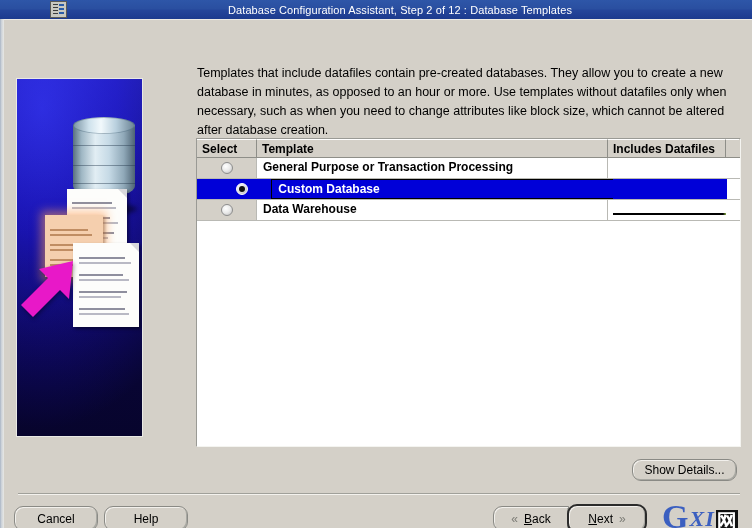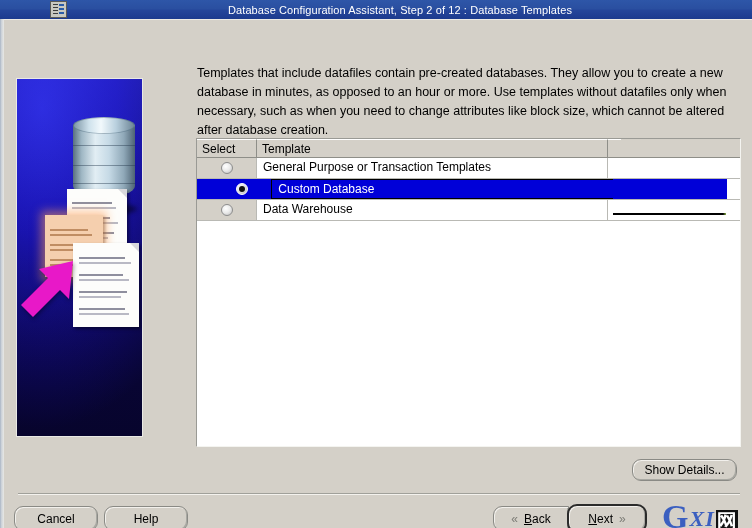--- a/index.html
+++ b/index.html
@@ -225,20 +225,21 @@
     position: absolute;
     left: 196px; top: 119px;
     width: 545px; height: 309px;
     background: #ffffff;
     border-top: 1px solid #9a9a95;
     border-left: 1px solid #9a9a95;
     border-right: 1px solid #f4f4f0;
     border-bottom: 1px solid #f4f4f0;
     box-sizing: border-box;
     overflow: hidden;
+    font-weight: bold;
   }
   .thead {
     display: flex;
     height: 19px;
     background: #d4d0c8;
     border-bottom: 1px solid #8e8e88;
     box-sizing: border-box;
   }
   .th {
     font-size: 12px;
@@ -502,29 +503,30 @@
         </div>
       </div>
     </div>
 
     <div class="desc">Templates that include datafiles contain pre-created databases. They allow you to create a new database in minutes, as opposed to an hour or more. Use templates without datafiles only when necessary, such as when you need to change attributes like block size, which cannot be altered after database creation.</div>
 
     <div class="table-outer">
       <div class="thead">
         <div class="th c-select">Select</div>
         <div class="th c-template">Template</div>
+        <div class="th c-datafiles">Includes Datafiles</div>
         <div class="th c-pad"></div>
       </div>
       <div class="tbody">
 
         <div class="trow">
           <div class="cell cell-select">
             <span class="radio"></span>
           </div>
-          <div class="cell cell-template">General Purpose or Transaction Templates</div>
+          <div class="cell cell-template">General Purpose or Transaction Processing</div>
           <div class="cell cell-datafiles">Yes</div>
           <div class="cell cell-pad"></div>
         </div>
 
         <div class="trow selected">
           <div class="cell cell-select">
             <span class="radio on"></span>
           </div>
           <div class="cell cell-template">Custom Database</div>
           <div class="cell cell-datafiles">No</div>

